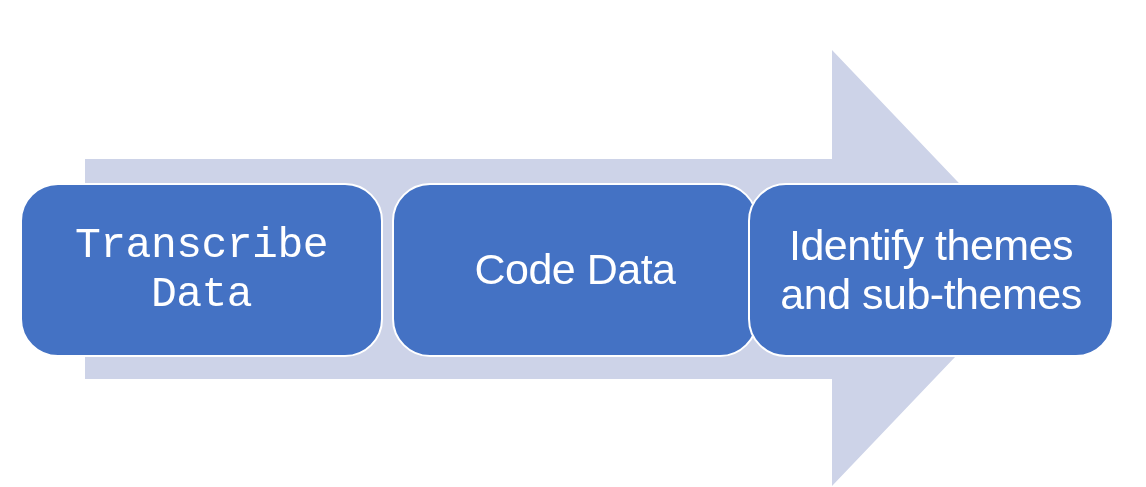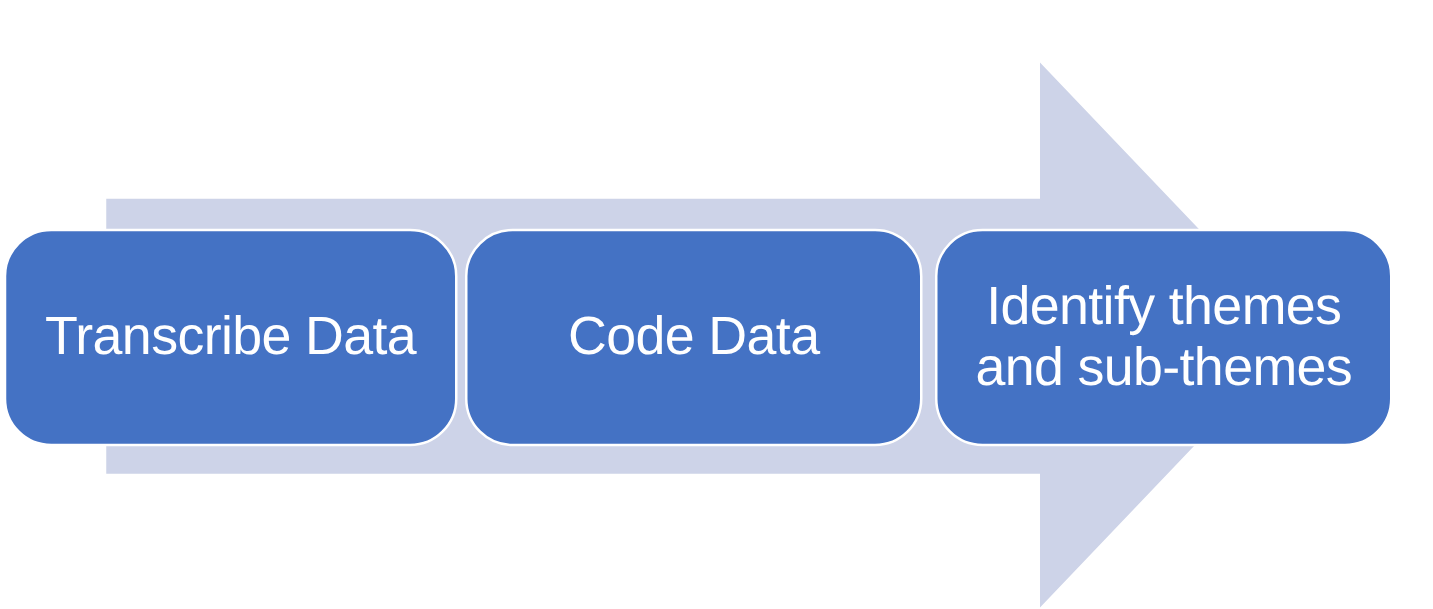--- a/index.html
+++ b/index.html
@@ -39,22 +39,22 @@
     justify-content: center;
     text-align: center;
   }
   .step-box .step-label {
     color: var(--step-text);
     font-size: 43px;
     line-height: 1.15;
     padding: 0 14px;
     letter-spacing: -0.5px;
   }
-  .step-1 { left: 3px;   width: 363px; }
-  .step-2 { left: 372px; width: 366px; }
+  .step-1 { left: 20px;   width: 363px; font-family: Liberation Mono, monospace; }
+  .step-2 { left: 392px; width: 366px; }
   .step-3 { left: 748px; width: 366px; }
 </style>
 </head>
 <body>
 
 <div class="canvas">
 
   <svg class="arrow-svg" viewBox="0 0 1146 487" aria-hidden="true">
     <polygon class="arrow-shape" points="85,159 832,159 832,50 1040,268 832,486 832,379 85,379"></polygon>
   </svg>

